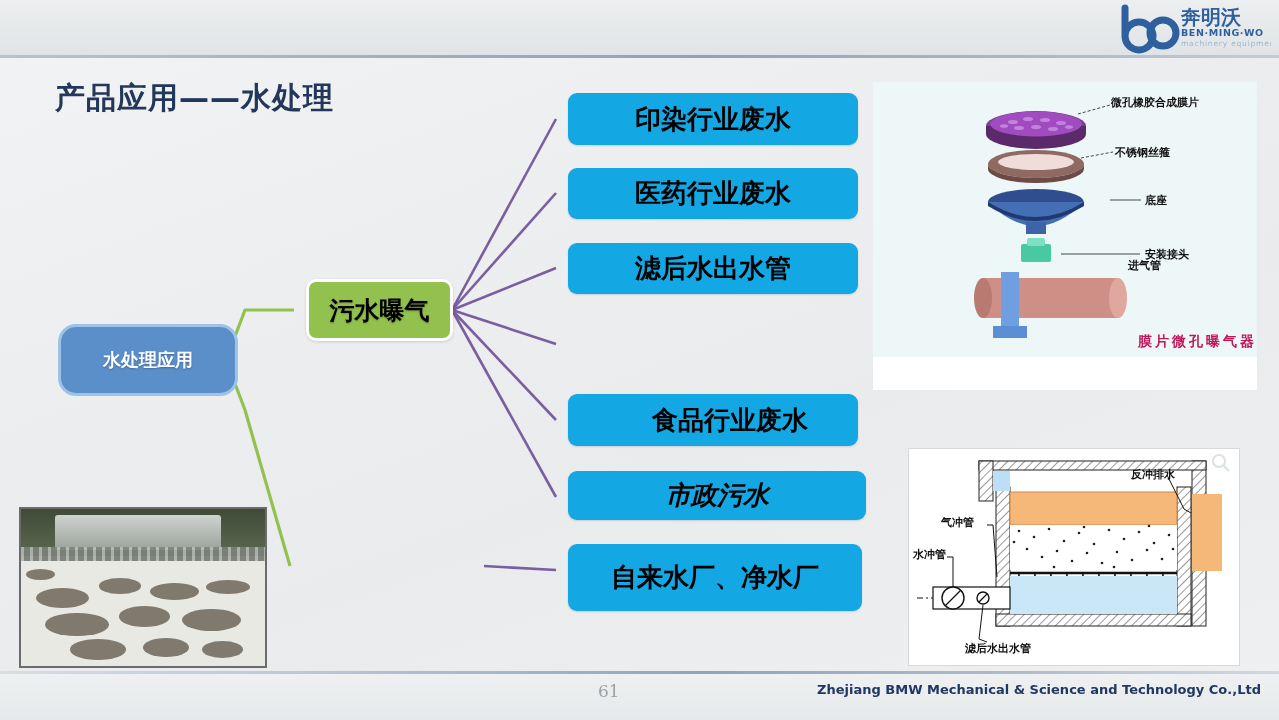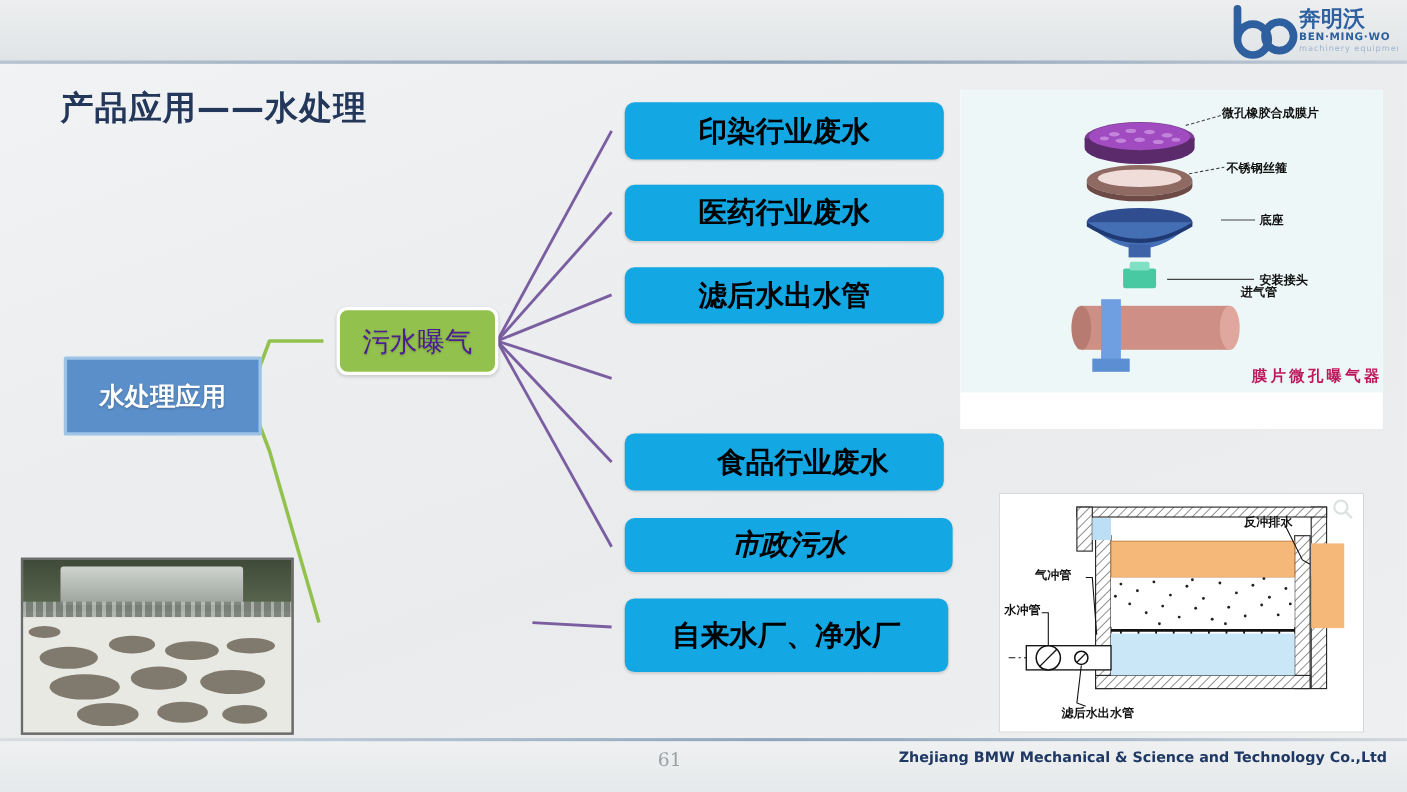--- a/index.html
+++ b/index.html
@@ -35,27 +35,27 @@
   }
   
   .connectors{position:absolute;left:0;top:0;width:1279px;height:720px;pointer-events:none;}
   
   .node{
     position:absolute;display:flex;align-items:center;justify-content:center;
     box-sizing:border-box;white-space:nowrap;margin-left:12px;
   }
   .node-root{
     left:46px;top:324px;width:180px;height:72px;
-    background:#5b8fc9;border:3px solid #9dc3e6;border-radius:2px;
-    color:#ffffff;font-size:23px;font-weight:bold;
+    background:#5b8fc9;border:3px solid #9dc3e6;border-radius:18px;
+    color:#ffffff;font-size:18px;font-weight:bold;
     text-shadow:0 1px 2px rgba(0,0,0,.25);
   }
   .node-green{
     background:#92c14d;border:3px solid #ffffff;border-radius:10px;
-    color:#4c1d95;font-size:25px;font-weight:normal;
+    color:#000000;font-size:25px;font-weight:bold;
     text-shadow:0 1px 2px rgba(0,0,0,.22);
     box-shadow:0 1px 3px rgba(0,0,0,.15);
   }
   .node-g1{left:294px;top:279px;width:147px;height:62px;}
   .node-g2{left:290px;top:536px;width:192px;height:60px;}
   .node-blue{
     background:#13a7e3;border-radius:9px;color:#000000;
     font-size:26px;font-weight:bold;
     box-shadow:0 1px 2px rgba(0,0,0,.13);
   }

